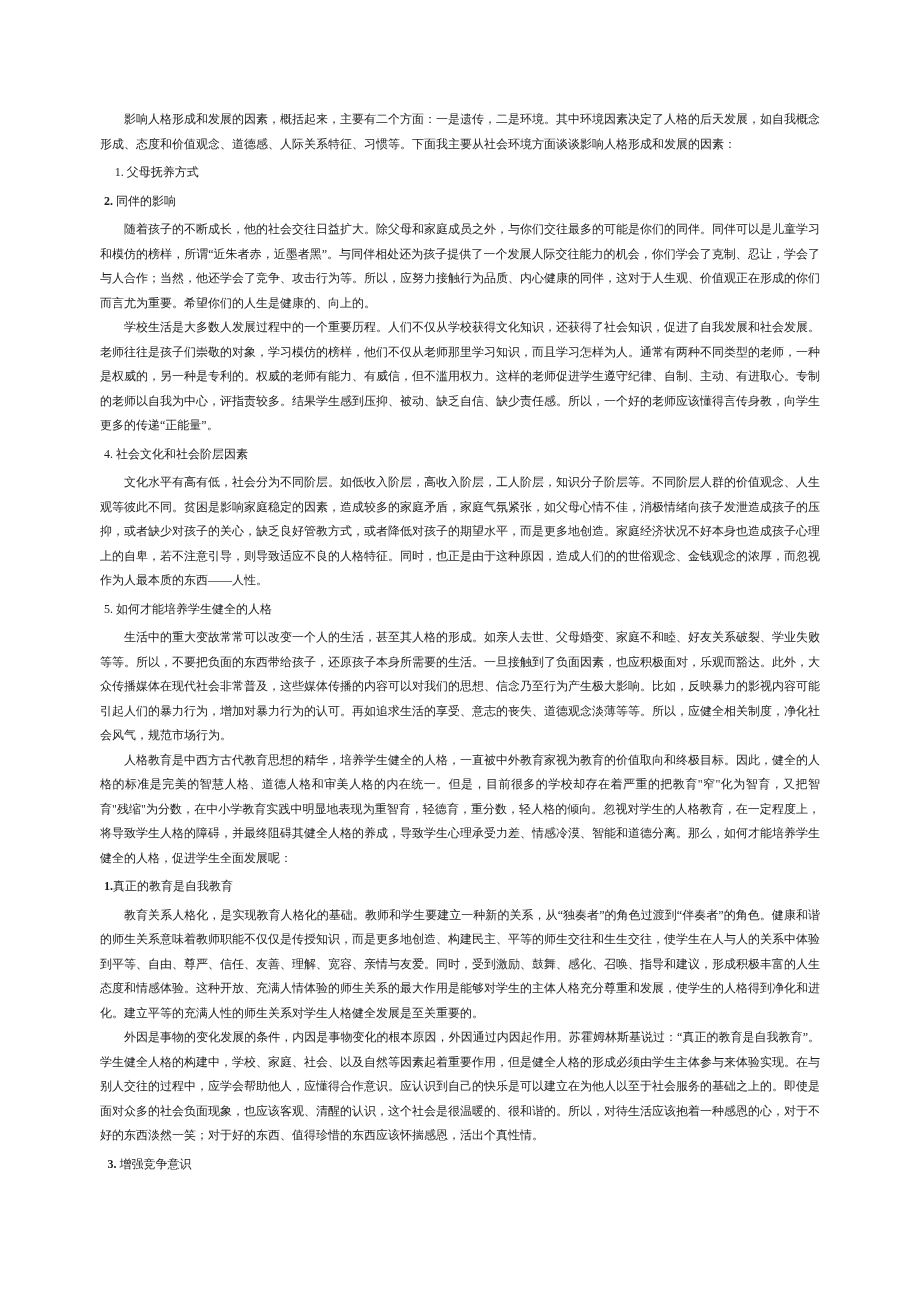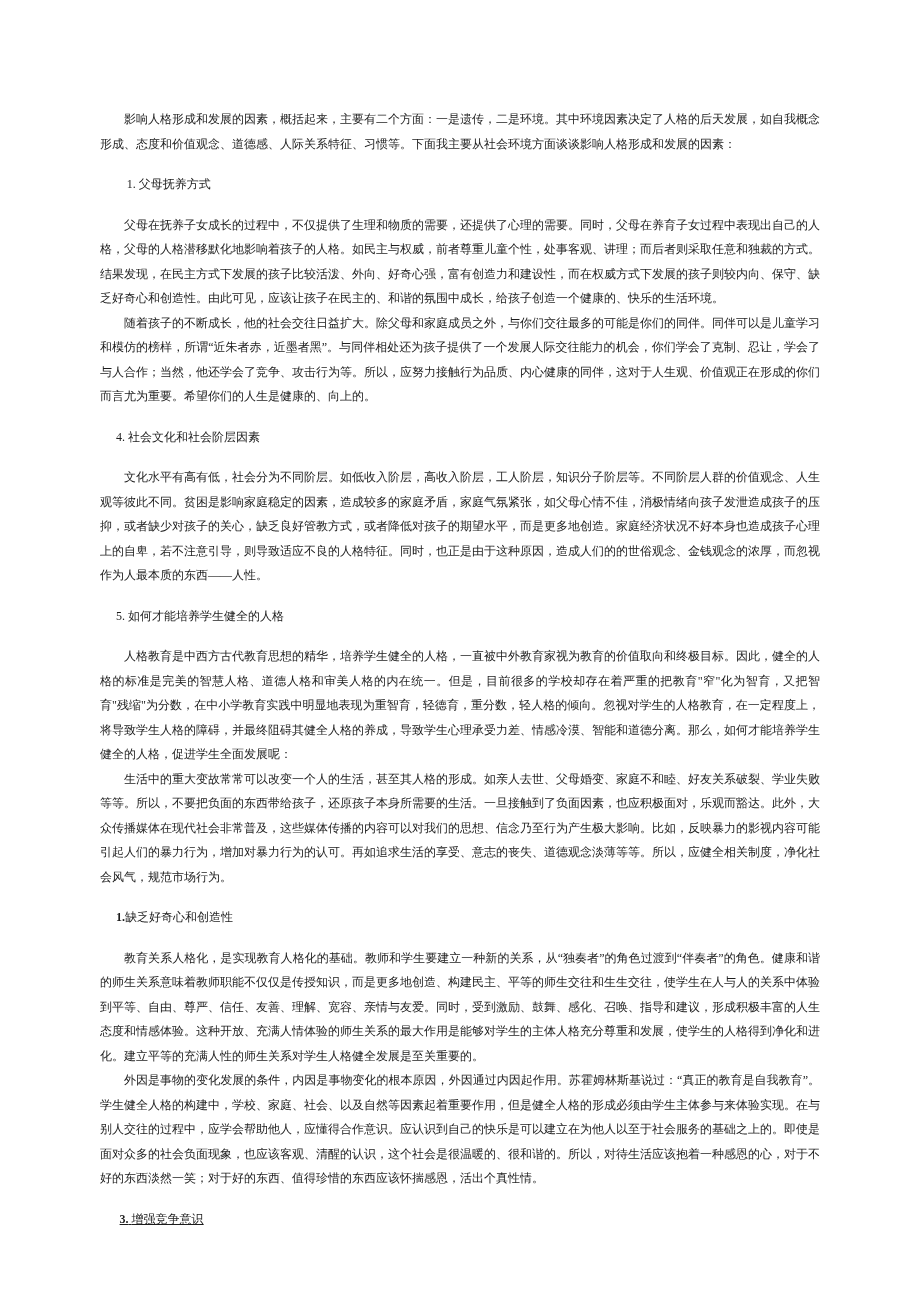--- a/index.html
+++ b/index.html
@@ -26,39 +26,40 @@
     color: #1c1c1c;
     text-align: justify;
     text-justify: inter-ideograph;
   }
   .para {
     margin: 0;
     padding: 0;
     text-indent: 2em;
   }
   .heading {
-    margin: 16px;
+    margin: 4px;
     padding: 0;
   }
   .bold-num {
     font-weight: bold;
   }
 </style>
 </head>
 <body>
 
 <div class="page">
   <div class="text-body" id="doc">
       <p class="para">影响人格形成和发展的因素，概括起来，主要有二个方面：一是遗传，二是环境。其中环境因素决定了人格的后天发展，如自我概念形成、态度和价值观念、道德感、人际关系特征、习惯等。下面我主要从社会环境方面谈谈影响人格形成和发展的因素：</p>
       <div class="heading" style="padding-left: 0.9em;"><span>1.</span> <span>父母抚养方式</span></div>
-      <p class="para">父母在抚养子女成长的过程中，不仅提供了生理和物质的需要，还提供了心理的需要。同时，父母在养育子女过程中表现出自己的人格，父母的人格潜移默化地影响着孩子的人格。如民主与权威，前者尊重儿童个性，处事客观、讲理；而后者则采取任意和独裁的方式。结果发现，在民主方式下发展的孩子比较活泼、外向、好奇心强，富有创造力和建设性，而在权威方式下发展的孩子则较内向、保守、缺乏好奇心和创造性。由此可见，应该让孩子在民主的、和谐的氛围中成长，给孩子创造一个健康的、快乐的生活环境。</p>
+      <div class="heading"><span class="bold-num">2.</span> <span>同伴的影响</span></div>
       <p class="para">随着孩子的不断成长，他的社会交往日益扩大。除父母和家庭成员之外，与你们交往最多的可能是你们的同伴。同伴可以是儿童学习和模仿的榜样，所谓“近朱者赤，近墨者黑”。与同伴相处还为孩子提供了一个发展人际交往能力的机会，你们学会了克制、忍让，学会了与人合作；当然，他还学会了竞争、攻击行为等。所以，应努力接触行为品质、内心健康的同伴，这对于人生观、价值观正在形成的你们而言尤为重要。希望你们的人生是健康的、向上的。</p>
+      <p class="para">学校生活是大多数人发展过程中的一个重要历程。人们不仅从学校获得文化知识，还获得了社会知识，促进了自我发展和社会发展。老师往往是孩子们崇敬的对象，学习模仿的榜样，他们不仅从老师那里学习知识，而且学习怎样为人。通常有两种不同类型的老师，一种是权威的，另一种是专利的。权威的老师有能力、有威信，但不滥用权力。这样的老师促进学生遵守纪律、自制、主动、有进取心。专制的老师以自我为中心，评指责较多。结果学生感到压抑、被动、缺乏自信、缺少责任感。所以，一个好的老师应该懂得言传身教，向学生更多的传递“正能量”。</p>
       <div class="heading"><span>4.</span> <span>社会文化和社会阶层因素</span></div>
       <p class="para">文化水平有高有低，社会分为不同阶层。如低收入阶层，高收入阶层，工人阶层，知识分子阶层等。不同阶层人群的价值观念、人生观等彼此不同。贫困是影响家庭稳定的因素，造成较多的家庭矛盾，家庭气氛紧张，如父母心情不佳，消极情绪向孩子发泄造成孩子的压抑，或者缺少对孩子的关心，缺乏良好管教方式，或者降低对孩子的期望水平，而是更多地创造。家庭经济状况不好本身也造成孩子心理上的自卑，若不注意引导，则导致适应不良的人格特征。同时，也正是由于这种原因，造成人们的的世俗观念、金钱观念的浓厚，而忽视作为人最本质的东西——人性。</p>
       <div class="heading"><span>5.</span> <span>如何才能培养学生健全的人格</span></div>
+      <p class="para">生活中的重大变故常常可以改变一个人的生活，甚至其人格的形成。如亲人去世、父母婚变、家庭不和睦、好友关系破裂、学业失败等等。所以，不要把负面的东西带给孩子，还原孩子本身所需要的生活。一旦接触到了负面因素，也应积极面对，乐观而豁达。此外，大众传播媒体在现代社会非常普及，这些媒体传播的内容可以对我们的思想、信念乃至行为产生极大影响。比如，反映暴力的影视内容可能引起人们的暴力行为，增加对暴力行为的认可。再如追求生活的享受、意志的丧失、道德观念淡薄等等。所以，应健全相关制度，净化社会风气，规范市场行为。</p>
       <p class="para">人格教育是中西方古代教育思想的精华，培养学生健全的人格，一直被中外教育家视为教育的价值取向和终极目标。因此，健全的人格的标准是完美的智慧人格、道德人格和审美人格的内在统一。但是，目前很多的学校却存在着严重的把教育"窄"化为智育，又把智育"残缩"为分数，在中小学教育实践中明显地表现为重智育，轻德育，重分数，轻人格的倾向。忽视对学生的人格教育，在一定程度上，将导致学生人格的障碍，并最终阻碍其健全人格的养成，导致学生心理承受力差、情感冷漠、智能和道德分离。那么，如何才能培养学生健全的人格，促进学生全面发展呢：</p>
-      <p class="para">生活中的重大变故常常可以改变一个人的生活，甚至其人格的形成。如亲人去世、父母婚变、家庭不和睦、好友关系破裂、学业失败等等。所以，不要把负面的东西带给孩子，还原孩子本身所需要的生活。一旦接触到了负面因素，也应积极面对，乐观而豁达。此外，大众传播媒体在现代社会非常普及，这些媒体传播的内容可以对我们的思想、信念乃至行为产生极大影响。比如，反映暴力的影视内容可能引起人们的暴力行为，增加对暴力行为的认可。再如追求生活的享受、意志的丧失、道德观念淡薄等等。所以，应健全相关制度，净化社会风气，规范市场行为。</p>
-      <div class="heading"><span class="bold-num">1.</span><span>缺乏好奇心和创造性</span></div>
+      <div class="heading"><span class="bold-num">1.</span><span>真正的教育是自我教育</span></div>
       <p class="para">教育关系人格化，是实现教育人格化的基础。教师和学生要建立一种新的关系，从“独奏者”的角色过渡到“伴奏者”的角色。健康和谐的师生关系意味着教师职能不仅仅是传授知识，而是更多地创造、构建民主、平等的师生交往和生生交往，使学生在人与人的关系中体验到平等、自由、尊严、信任、友善、理解、宽容、亲情与友爱。同时，受到激励、鼓舞、感化、召唤、指导和建议，形成积极丰富的人生态度和情感体验。这种开放、充满人情体验的师生关系的最大作用是能够对学生的主体人格充分尊重和发展，使学生的人格得到净化和进化。建立平等的充满人性的师生关系对学生人格健全发展是至关重要的。</p>
       <p class="para">外因是事物的变化发展的条件，内因是事物变化的根本原因，外因通过内因起作用。苏霍姆林斯基说过：“真正的教育是自我教育”。学生健全人格的构建中，学校、家庭、社会、以及自然等因素起着重要作用，但是健全人格的形成必须由学生主体参与来体验实现。在与别人交往的过程中，应学会帮助他人，应懂得合作意识。应认识到自己的快乐是可以建立在为他人以至于社会服务的基础之上的。即使是面对众多的社会负面现象，也应该客观、清醒的认识，这个社会是很温暖的、很和谐的。所以，对待生活应该抱着一种感恩的心，对于不好的东西淡然一笑；对于好的东西、值得珍惜的东西应该怀揣感恩，活出个真性情。</p>
-      <div class="heading" style="padding-left: 0.3em; text-decoration: underline;"><span class="bold-num">3.</span> <span>增强竞争意识</span></div>
+      <div class="heading" style="padding-left: 0.3em;"><span class="bold-num">3.</span> <span>增强竞争意识</span></div>
     </div>
 </div>
 
 </body></html>

